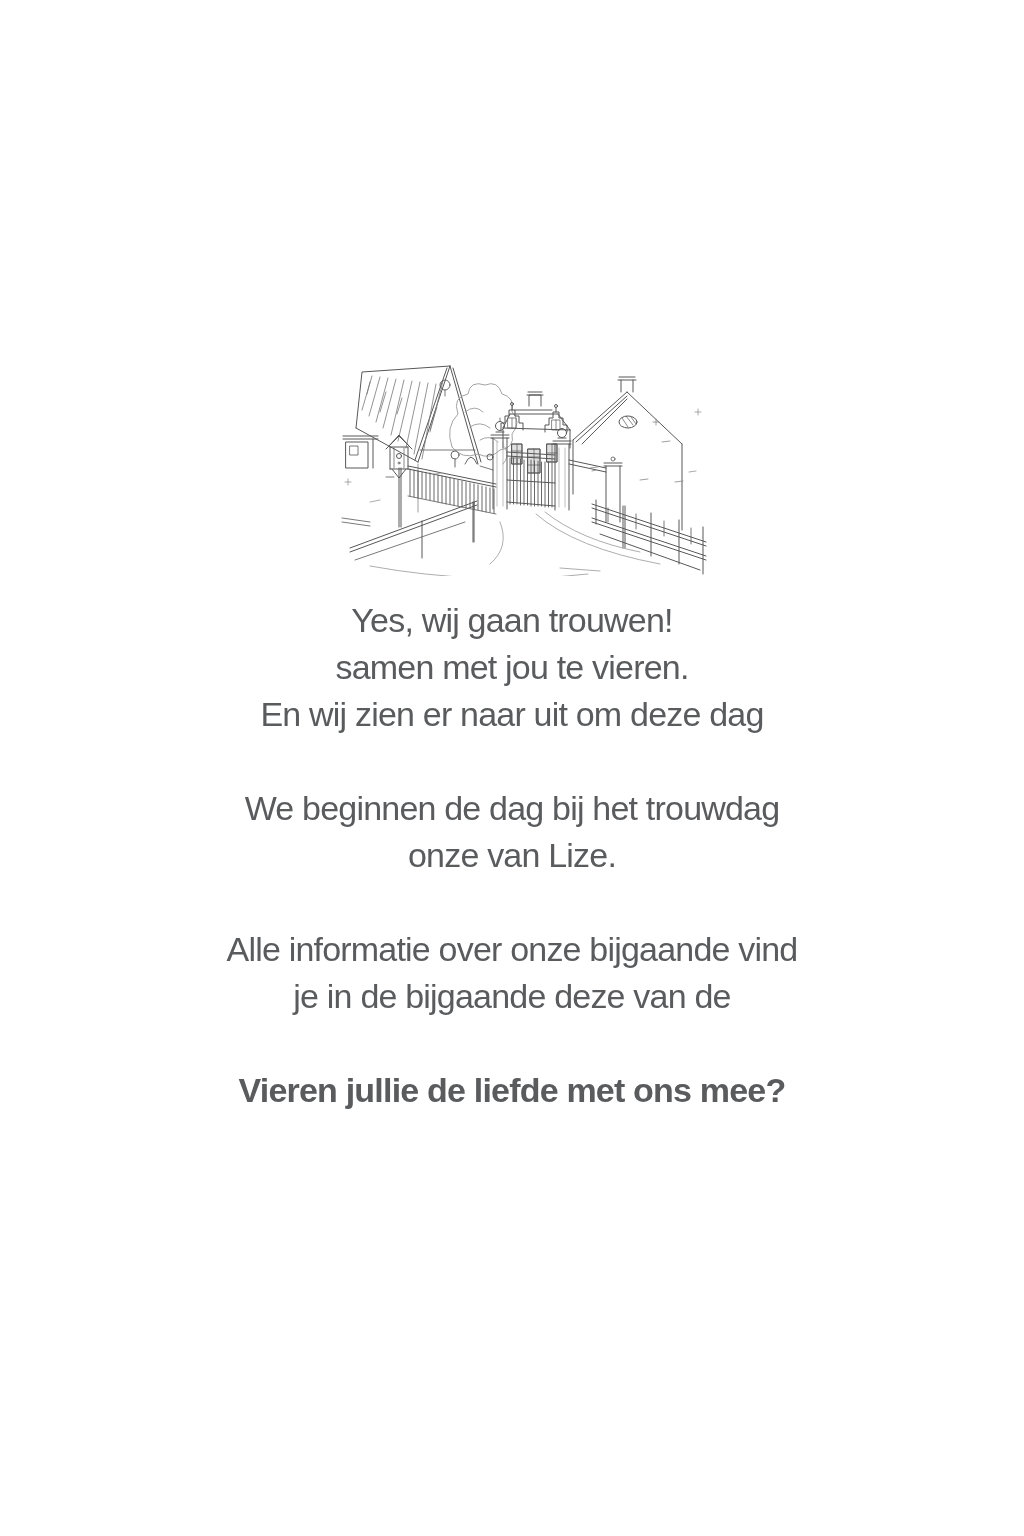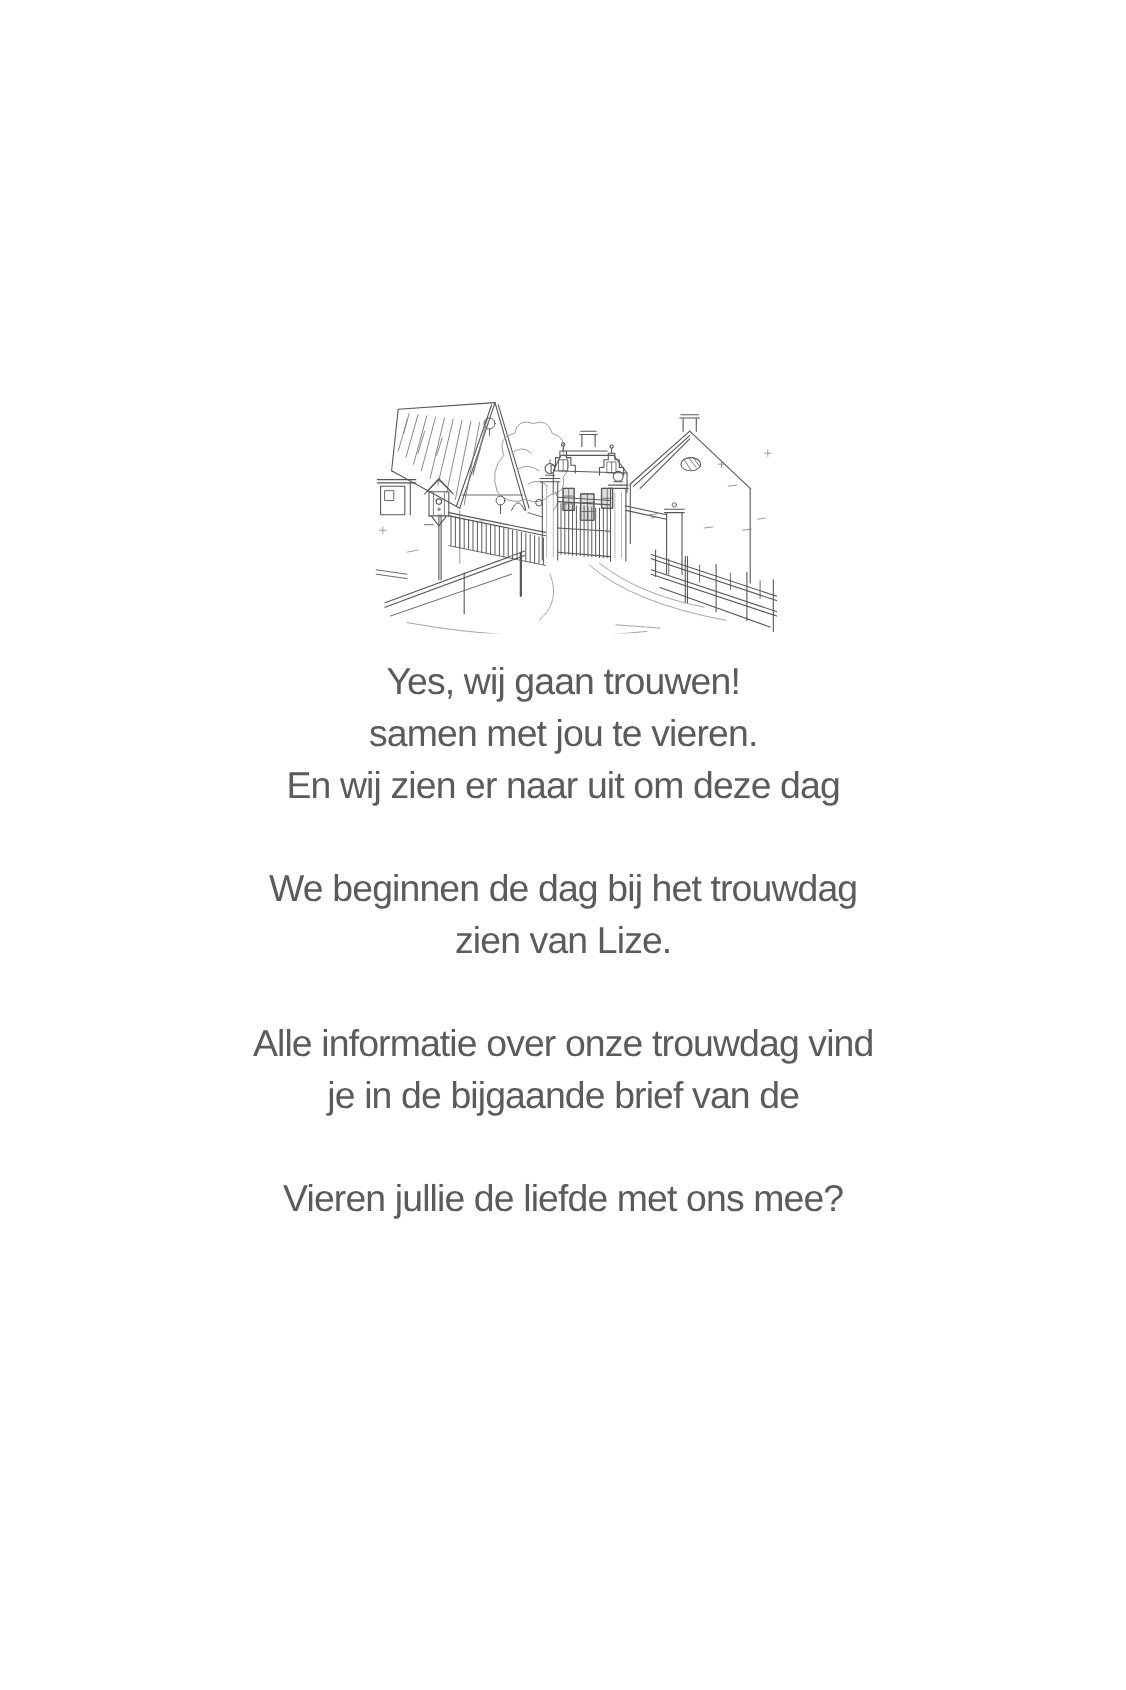--- a/index.html
+++ b/index.html
@@ -21,21 +21,21 @@
     position:absolute;
     top:597px;left:0;width:100%;
     text-align:center;
     color:#595b5d;
     font-size:34px;
     font-weight:300;
     letter-spacing:-0.8px;
     line-height:47px;
   }
   .para{margin:0 0 47px 0;}
-  .para:last-child{margin-bottom:0;}
+  .para:last-child{margin-bottom:0;font-weight:bold;}
   .line{display:block;}
 </style>
 </head>
 <body>
 
 <div class="card">
 
   <div class="illustration">
     <svg viewBox="0 0 368 224" xmlns="http://www.w3.org/2000/svg">
       <g fill="none" stroke="#454545" stroke-width="1" stroke-linecap="round" stroke-linejoin="round" opacity="0.9">
@@ -157,24 +157,24 @@
   </div>
 
   <div class="text-block">
     <p class="para">
       <span class="line">Yes, wij gaan trouwen!</span>
       <span class="line">samen met jou te vieren.</span>
       <span class="line">En wij zien er naar uit om deze dag</span>
     </p>
     <p class="para">
       <span class="line">We beginnen de dag bij het trouwdag</span>
-      <span class="line">zien van Lize.</span>
+      <span class="line">onze van Lize.</span>
     </p>
     <p class="para">
-      <span class="line">Alle informatie over onze trouwdag vind</span>
-      <span class="line">je in de bijgaande brief van de</span>
+      <span class="line">Alle informatie over onze bijgaande vind</span>
+      <span class="line">je in de bijgaande deze van de</span>
     </p>
     <p class="para">
       <span class="line">Vieren jullie de liefde met ons mee?</span>
     </p>
   </div>
 
 </div>
 
 </body></html>

